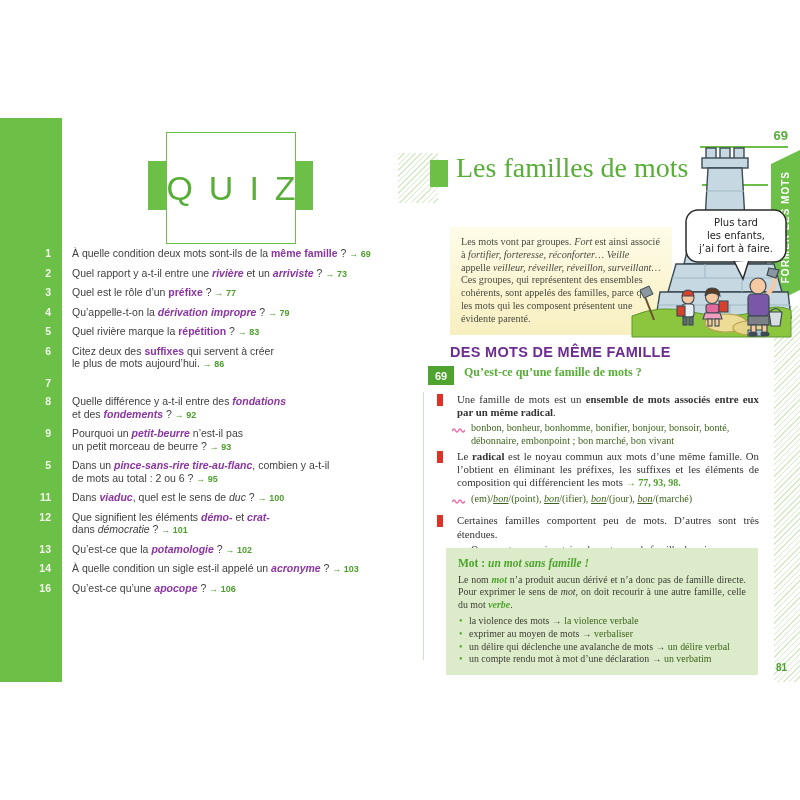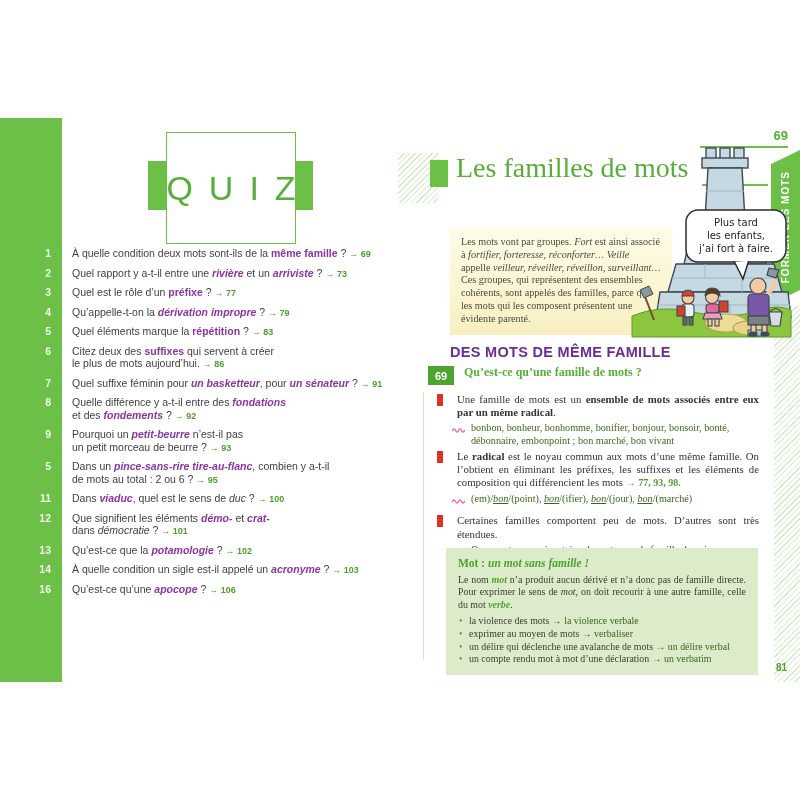--- a/index.html
+++ b/index.html
@@ -106,29 +106,28 @@
       <div class="q-row">
         <div class="qnum">3</div>
         <div class="qtext"><span class="sg-p">Quel est le rôle d’un </span><span class="sg-kb">préfixe</span><span class="sg-p"> ? </span><span class="sg-ref">→ 77</span></div>
       </div>
       <div class="q-row">
         <div class="qnum">4</div>
         <div class="qtext"><span class="sg-p">Qu’appelle-t-on la </span><span class="sg-ki">dérivation impropre</span><span class="sg-p"> ? </span><span class="sg-ref">→ 79</span></div>
       </div>
       <div class="q-row">
         <div class="qnum">5</div>
-        <div class="qtext"><span class="sg-p">Quel éléments marque la </span><span class="sg-kb">répétition</span><span class="sg-p"> ? </span><span class="sg-ref">→ 83</span></div>
+        <div class="qtext"><span class="sg-p">Quel rivière marque la </span><span class="sg-kb">répétition</span><span class="sg-p"> ? </span><span class="sg-ref">→ 83</span></div>
       </div>
       <div class="q-row">
         <div class="qnum">6</div>
         <div class="qtext"><span class="sg-p">Citez deux des </span><span class="sg-kb">suffixes</span><span class="sg-p"> qui servent à créer</span><br><span class="sg-p">le plus de mots aujourd’hui. </span><span class="sg-ref">→ 86</span></div>
       </div>
       <div class="q-row">
         <div class="qnum">7</div>
-        <div class="qtext"><span class="sg-p">Quel suffixe féminin pour </span><span class="sg-ki">un basketteur</span><span class="sg-p">, pour </span><span class="sg-ki">un sénateur</span><span class="sg-p"> ? </span><span class="sg-ref">→ 91</span></div>
       </div>
       <div class="q-row">
         <div class="qnum">8</div>
         <div class="qtext"><span class="sg-p">Quelle différence y a-t-il entre des </span><span class="sg-ki">fondations</span><br><span class="sg-p">et des </span><span class="sg-ki">fondements</span><span class="sg-p"> ? </span><span class="sg-ref">→ 92</span></div>
       </div>
       <div class="q-row">
         <div class="qnum">9</div>
         <div class="qtext"><span class="sg-p">Pourquoi un </span><span class="sg-ki">petit-beurre</span><span class="sg-p"> n’est-il pas</span><br><span class="sg-p">un petit morceau de beurre ? </span><span class="sg-ref">→ 93</span></div>
       </div>
       <div class="q-row">

